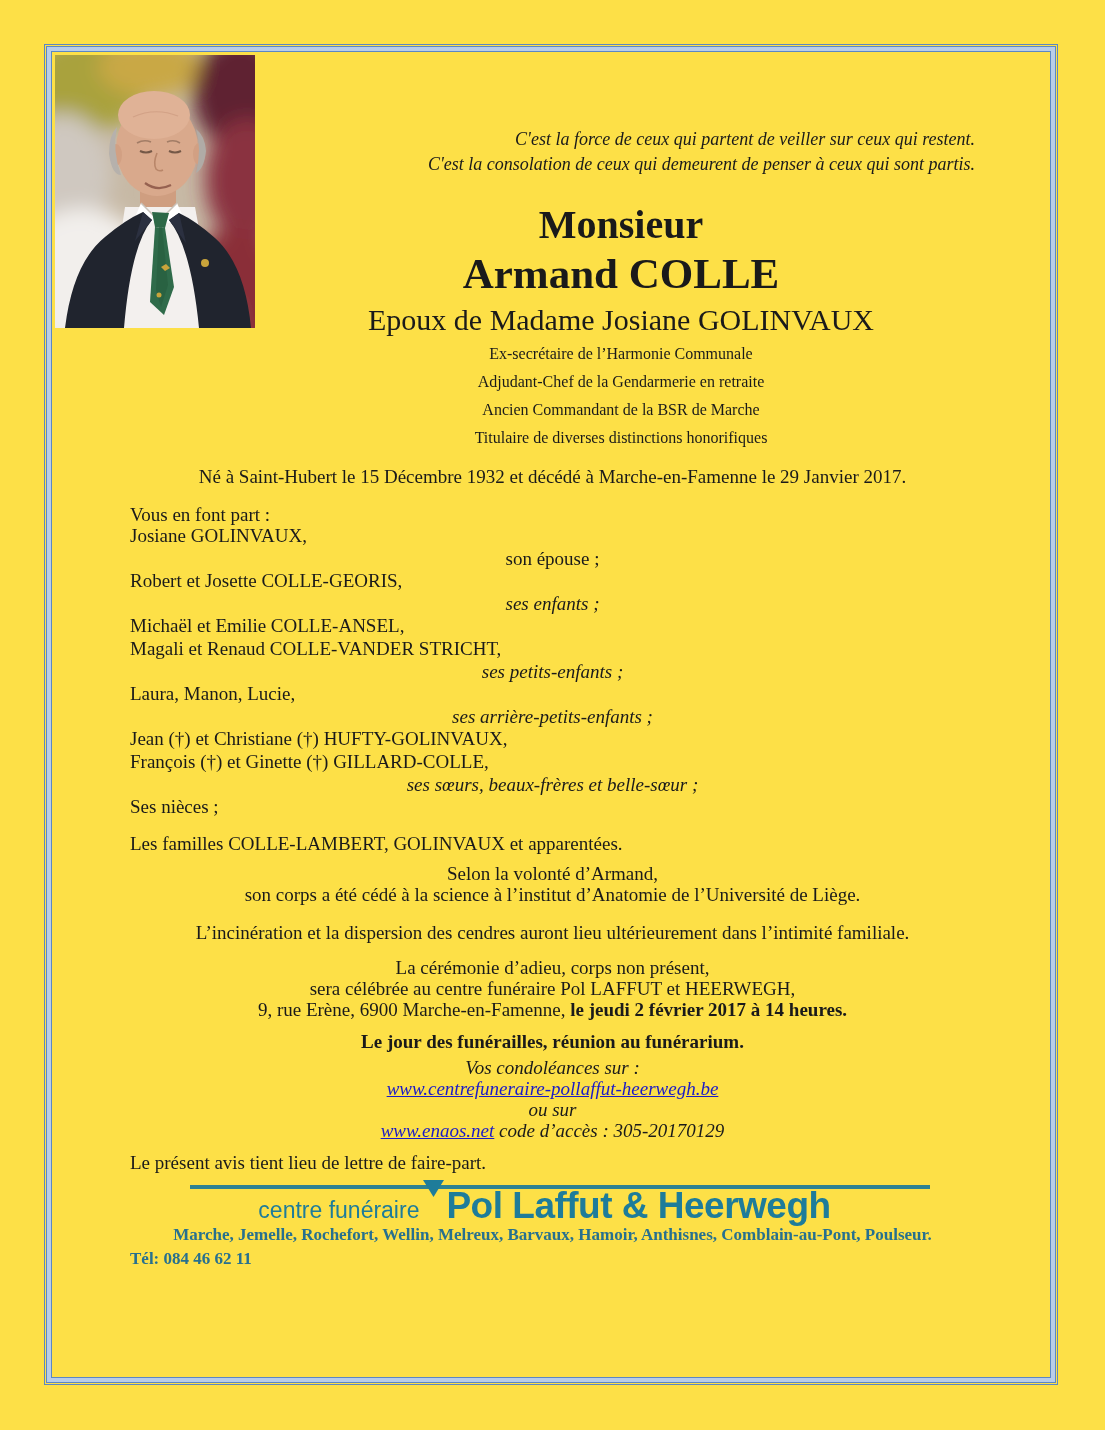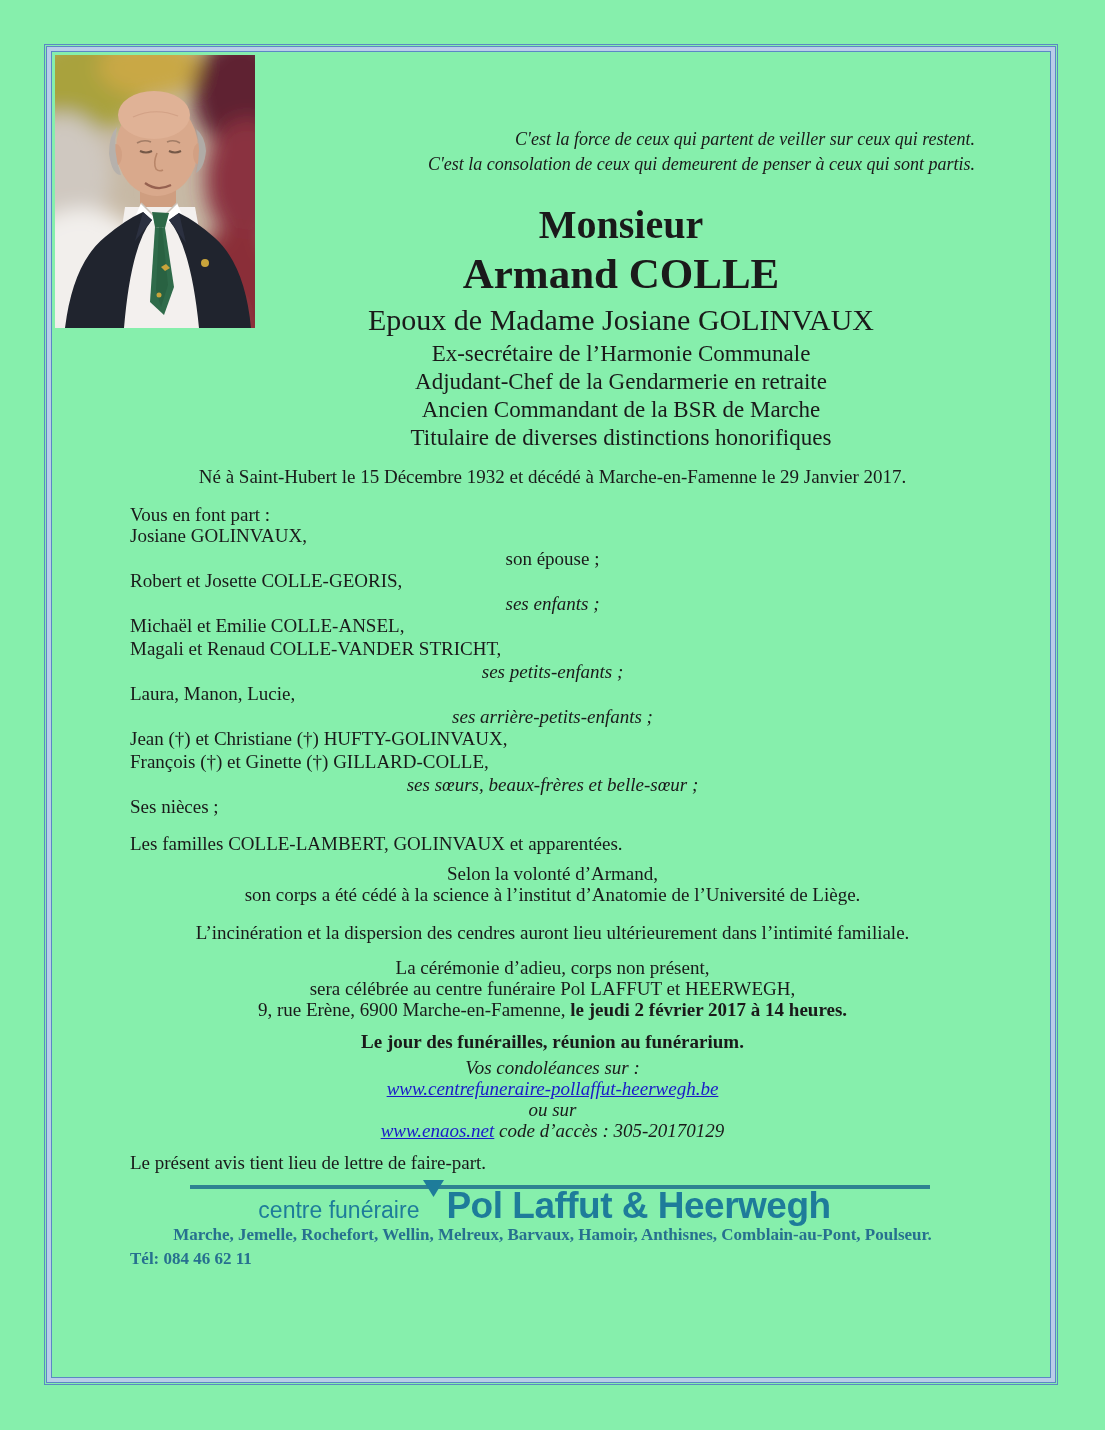--- a/index.html
+++ b/index.html
@@ -1,20 +1,20 @@
 <!DOCTYPE html>
 <html style="--border-dark: #5b87c5; --border-light: #b9cde8; --link: #1a1ac8; --accent: #1e7c9a; --rule: #2e8291; --cities: #27708f;"><head>
 <meta charset="utf-8">
 <style>
   html, body { margin: 0; padding: 0; background: #ffffff; }
   .page {
     position: relative;
     width: 1105px;
     height: 1430px;
-    background: #86efac;
+    background: #fde047;
     font-family: "Liberation Serif", serif;
     color: #1a1a1a;
     overflow: hidden;
   }
   
   .frame {
     position: absolute;
     left: 44px; top: 44px;
     width: 1014px; height: 1341px;
     border: 1px solid var(--border-dark, #5b87c5);
@@ -43,21 +43,21 @@
     white-space: nowrap;
   }
   .titles {
     position: absolute;
     top: 201px; left: 267px; width: 708px;
     text-align: center;
   }
   .title-salutation { font-size: 40px; font-weight: bold; line-height: 48px; }
   .title-name       { font-size: 43px; font-weight: bold; line-height: 50px; }
   .title-spouse     { font-size: 30px; line-height: 41px; }
-  .title-role       { font-size: 23px; line-height: 28px; }
+  .title-role       { font-size: 16px; line-height: 28px; }
 
   .main {
     position: absolute;
     top: 466px; left: 130px; width: 845px;
     font-size: 19px;
     line-height: 21px;
   }
   .center { text-align: center; }
   .italic { font-style: italic; }
   .bold   { font-weight: bold; }

